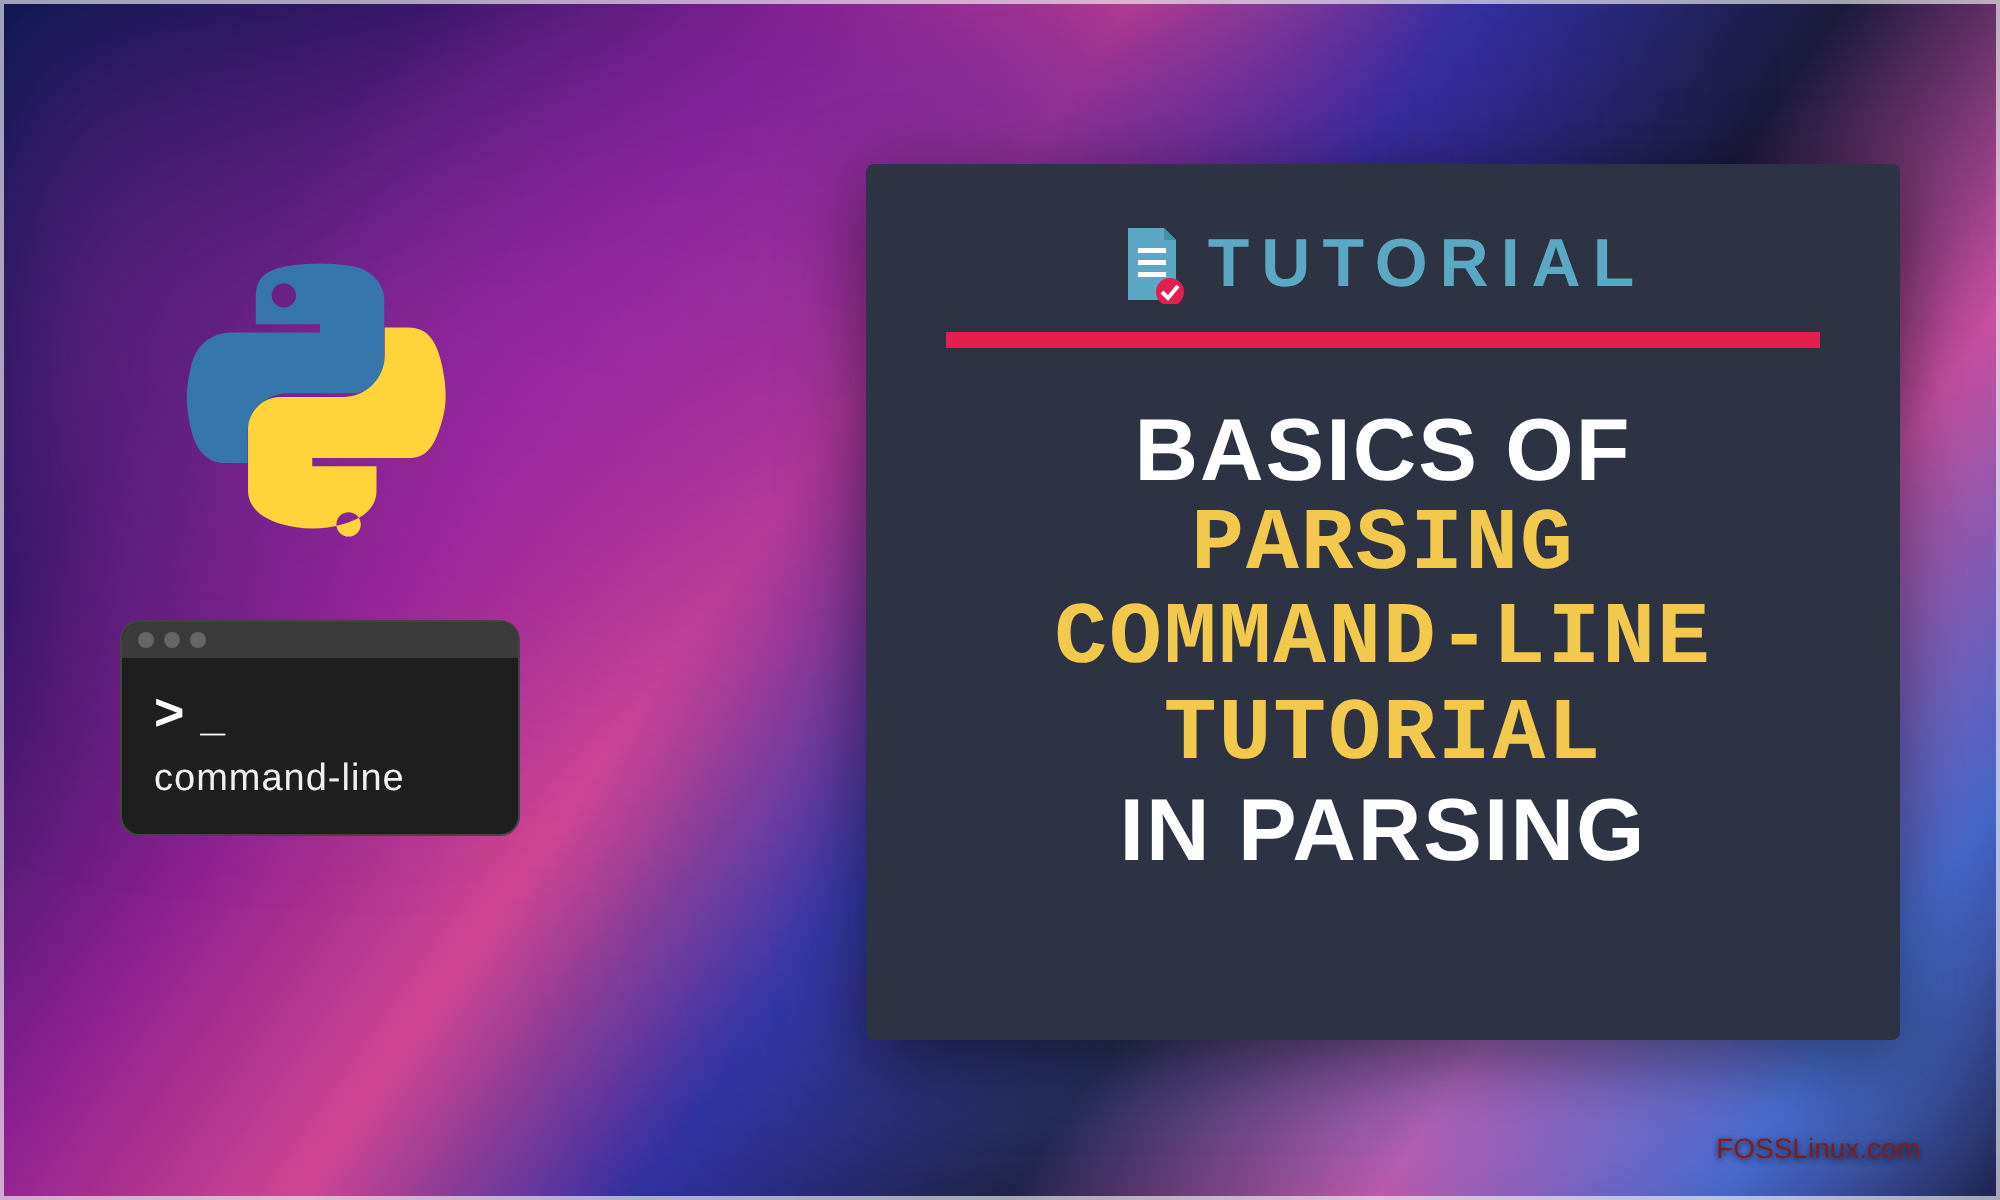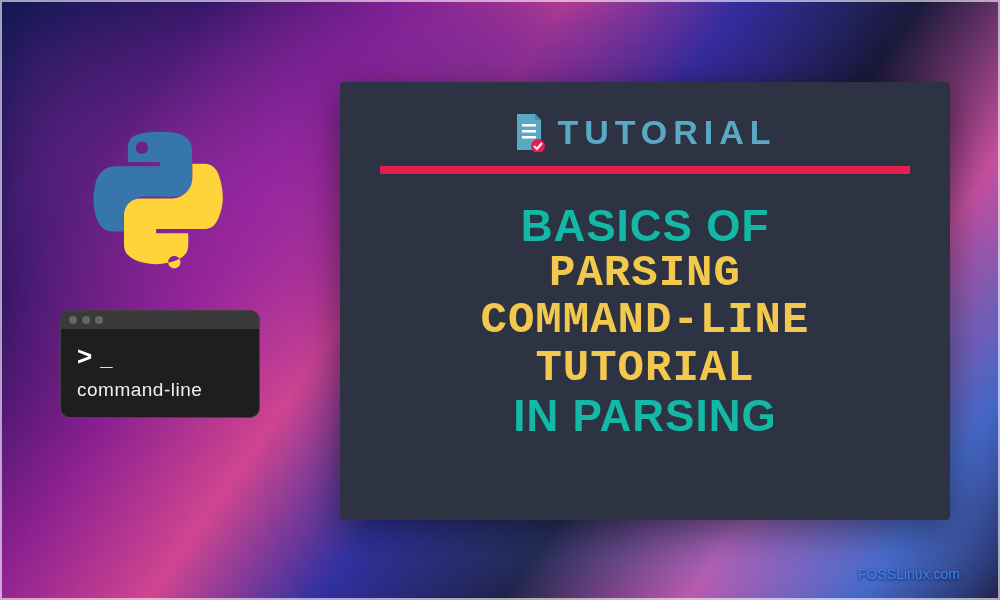--- a/index.html
+++ b/index.html
@@ -54,21 +54,21 @@
     .prompt-line { display: flex; align-items: baseline; gap: 8px; }
     .prompt-chevron { color: #fff; font-size: 26px; font-weight: bold; line-height: 1; }
     .prompt-cursor { color: #fff; font-size: 22px; font-weight: bold; }
     .cmd-label {
       color: #f0f0f0; font-size: 19px; margin-top: 8px; font-weight: 300;
       letter-spacing: 0.5px;
     }
     .card {
       position: absolute;
       right: 50px; top: 82px;
-      width: 610px; height: 438px;
+      width: 517px; height: 438px;
       background: #2d3342;
       border-radius: 4px;
       box-shadow: 0 10px 40px rgba(0,0,0,0.5);
       padding: 30px 40px;
       display: flex;
       flex-direction: column;
       align-items: center;
     }
     .tutorial-header {
       display: flex; align-items: center; gap: 12px;
@@ -81,25 +81,25 @@
       letter-spacing: 6px;
     }
     .divider {
       width: 100%; height: 8px; background: #e41e4e; margin-top: 14px;
     }
     .title-block { margin-top: 28px; text-align: center; }
     .title-line {
       font-size: 44px; font-weight: 800;
       line-height: 1.08; letter-spacing: 1px;
     }
-    .t-white { color: #14b8a6; }
+    .t-white { color: #ffffff; }
     .t-yellow { color: #f2c94c; font-family: Liberation Mono, monospace; }
     .watermark {
       position: absolute; right: 40px; bottom: 18px;
-      color: #3b82f6; font-size: 14px; font-weight: 500;
+      color: #7f1d1d; font-size: 14px; font-weight: 500;
       text-shadow: 0 1px 3px rgba(0,0,0,0.7);
     }
   </style>
 </head>
 <body>
 
 <div class="bg-overlay"></div>
 <div class="border"></div>
 
 <div class="left-block">

